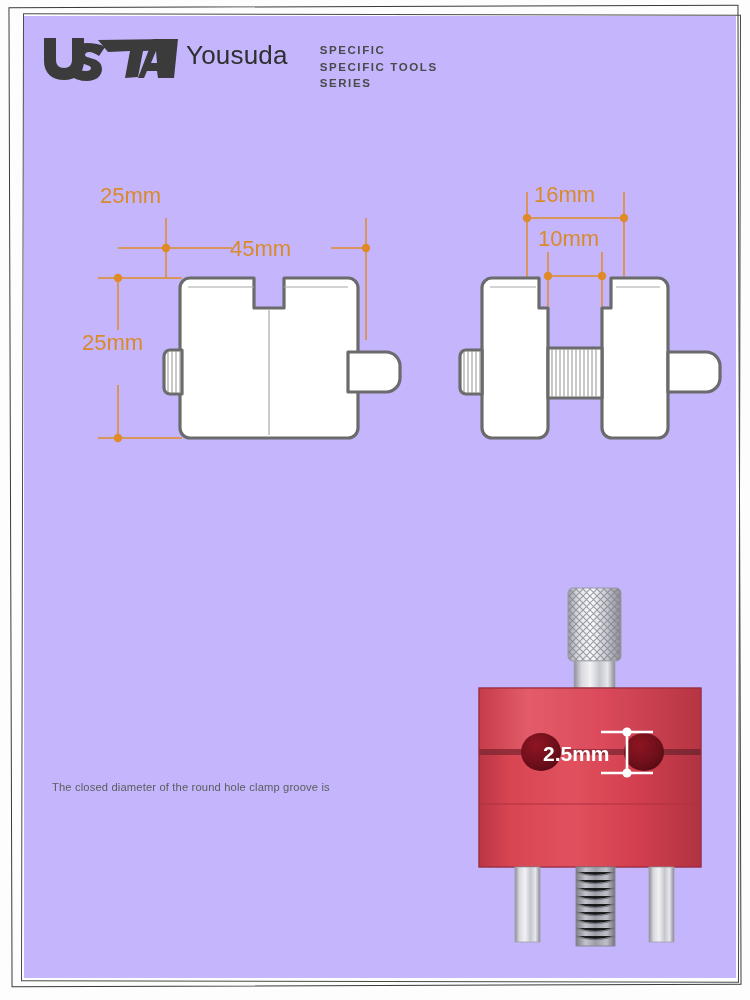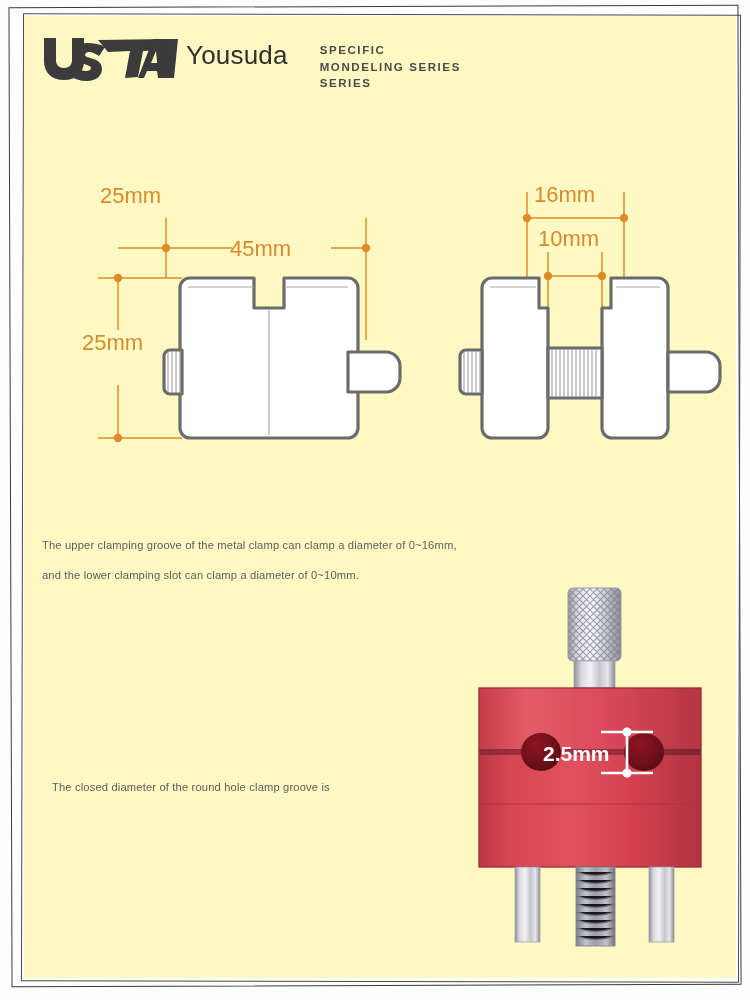--- a/index.html
+++ b/index.html
@@ -17,21 +17,21 @@
     pointer-events:none;
   }
   .frame-inner{
     position:absolute;left:22px;top:14px;width:716px;height:966px;
     border:1.4px solid #4a4a4a;
     transform:rotate(0.12deg);
     pointer-events:none;
   }
   .page{
     position:absolute;left:24px;top:16px;width:712px;height:962px;
-    background:#fef9c3;
+    background:#c4b5fd;
     overflow:hidden;
   }
 
   
   .header{position:absolute;left:16px;top:18px;display:flex;align-items:flex-start;}
   .logo{
     position:relative;width:140px;height:48px;flex:none;
   }
   .logo svg{display:block;}
   .brand{
@@ -87,21 +87,21 @@
           <path d="M98 44 l15 -39 l14 0 l4 39 l-13 0 l-1 -7 l-10 0 l-3 7 Z M111 29 l6 0 l-1 -12 Z" fill="#3b3b3b"></path>
           <path d="M126 5 l12 0 l-4 39 l-12 0 Z"></path>
         </g>
       </svg>
     </div>
 
     <div class="brand">Yousuda</div>
 
     <div class="tagline">
       <div>SPECIFIC</div>
-      <div>MONDELING SERIES</div>
+      <div>SPECIFIC TOOLS</div>
       <div>SERIES</div>
     </div>
   </div>
 
   <div class="drawings">
     <svg width="712" height="310" viewBox="0 0 712 310" xmlns="http://www.w3.org/2000/svg">
       <defs>
         <style>
           .ol{fill:#ffffff;stroke:#6b6b6b;stroke-width:3.2;stroke-linejoin:round;stroke-linecap:round;}
           .thin{fill:none;stroke:#a8a8a8;stroke-width:1.2;}
@@ -228,24 +228,20 @@
           </g>
         </g>
 
         <g>
           <path class="ol" d="M224 182 h38 a14 14 0 0 1 14 14 v12 a14 14 0 0 1 -14 14 h-38 Z"></path>
         </g>
       </g>
     </svg>
   </div>
 
-  <div class="para para-1">
-    <div>The upper clamping groove of the metal clamp can clamp a diameter of 0~16mm,</div>
-    <div>and the lower clamping slot can clamp a diameter of 0~10mm.</div>
-  </div>
 
   <div class="para para-2">
     <div class="indent">The closed diameter of the round hole clamp groove is</div>
   </div>
 
   <div class="photo">
     <svg width="250" height="390" viewBox="0 0 250 390" xmlns="http://www.w3.org/2000/svg">
       <defs>
         <linearGradient id="gRed" x1="0" y1="0" x2="1" y2="0">
           <stop offset="0" stop-color="#b31f30"></stop>

